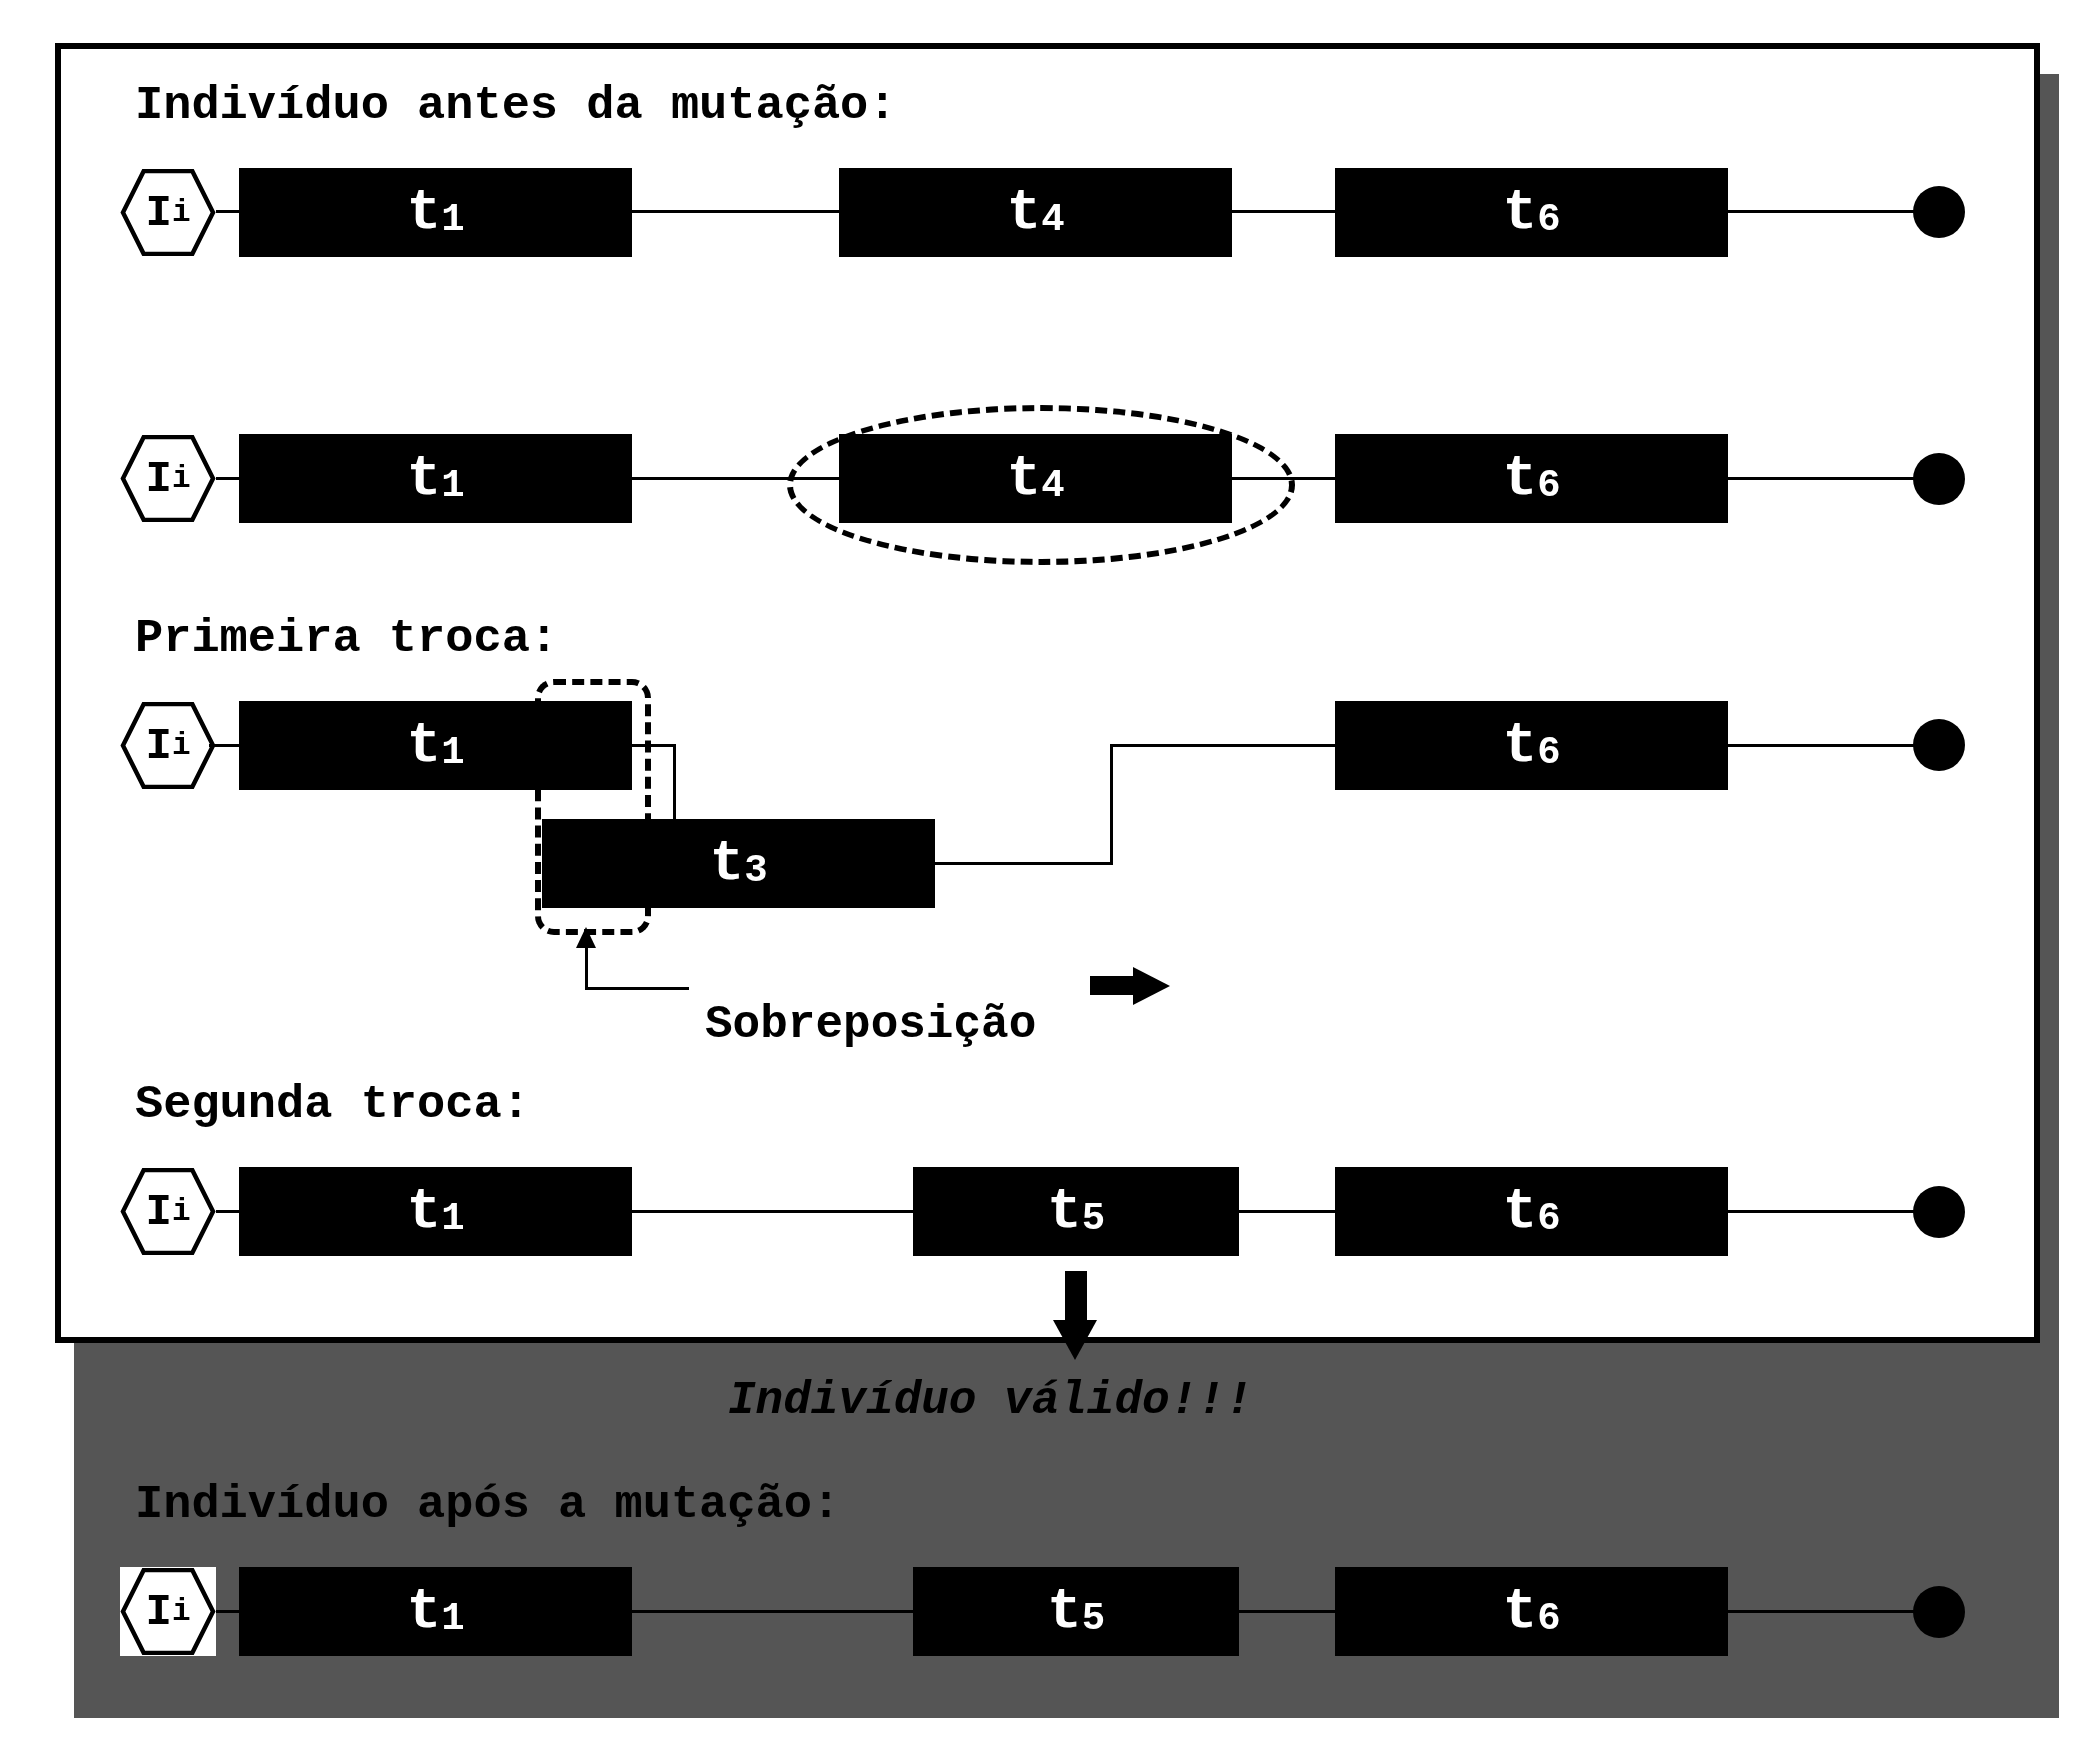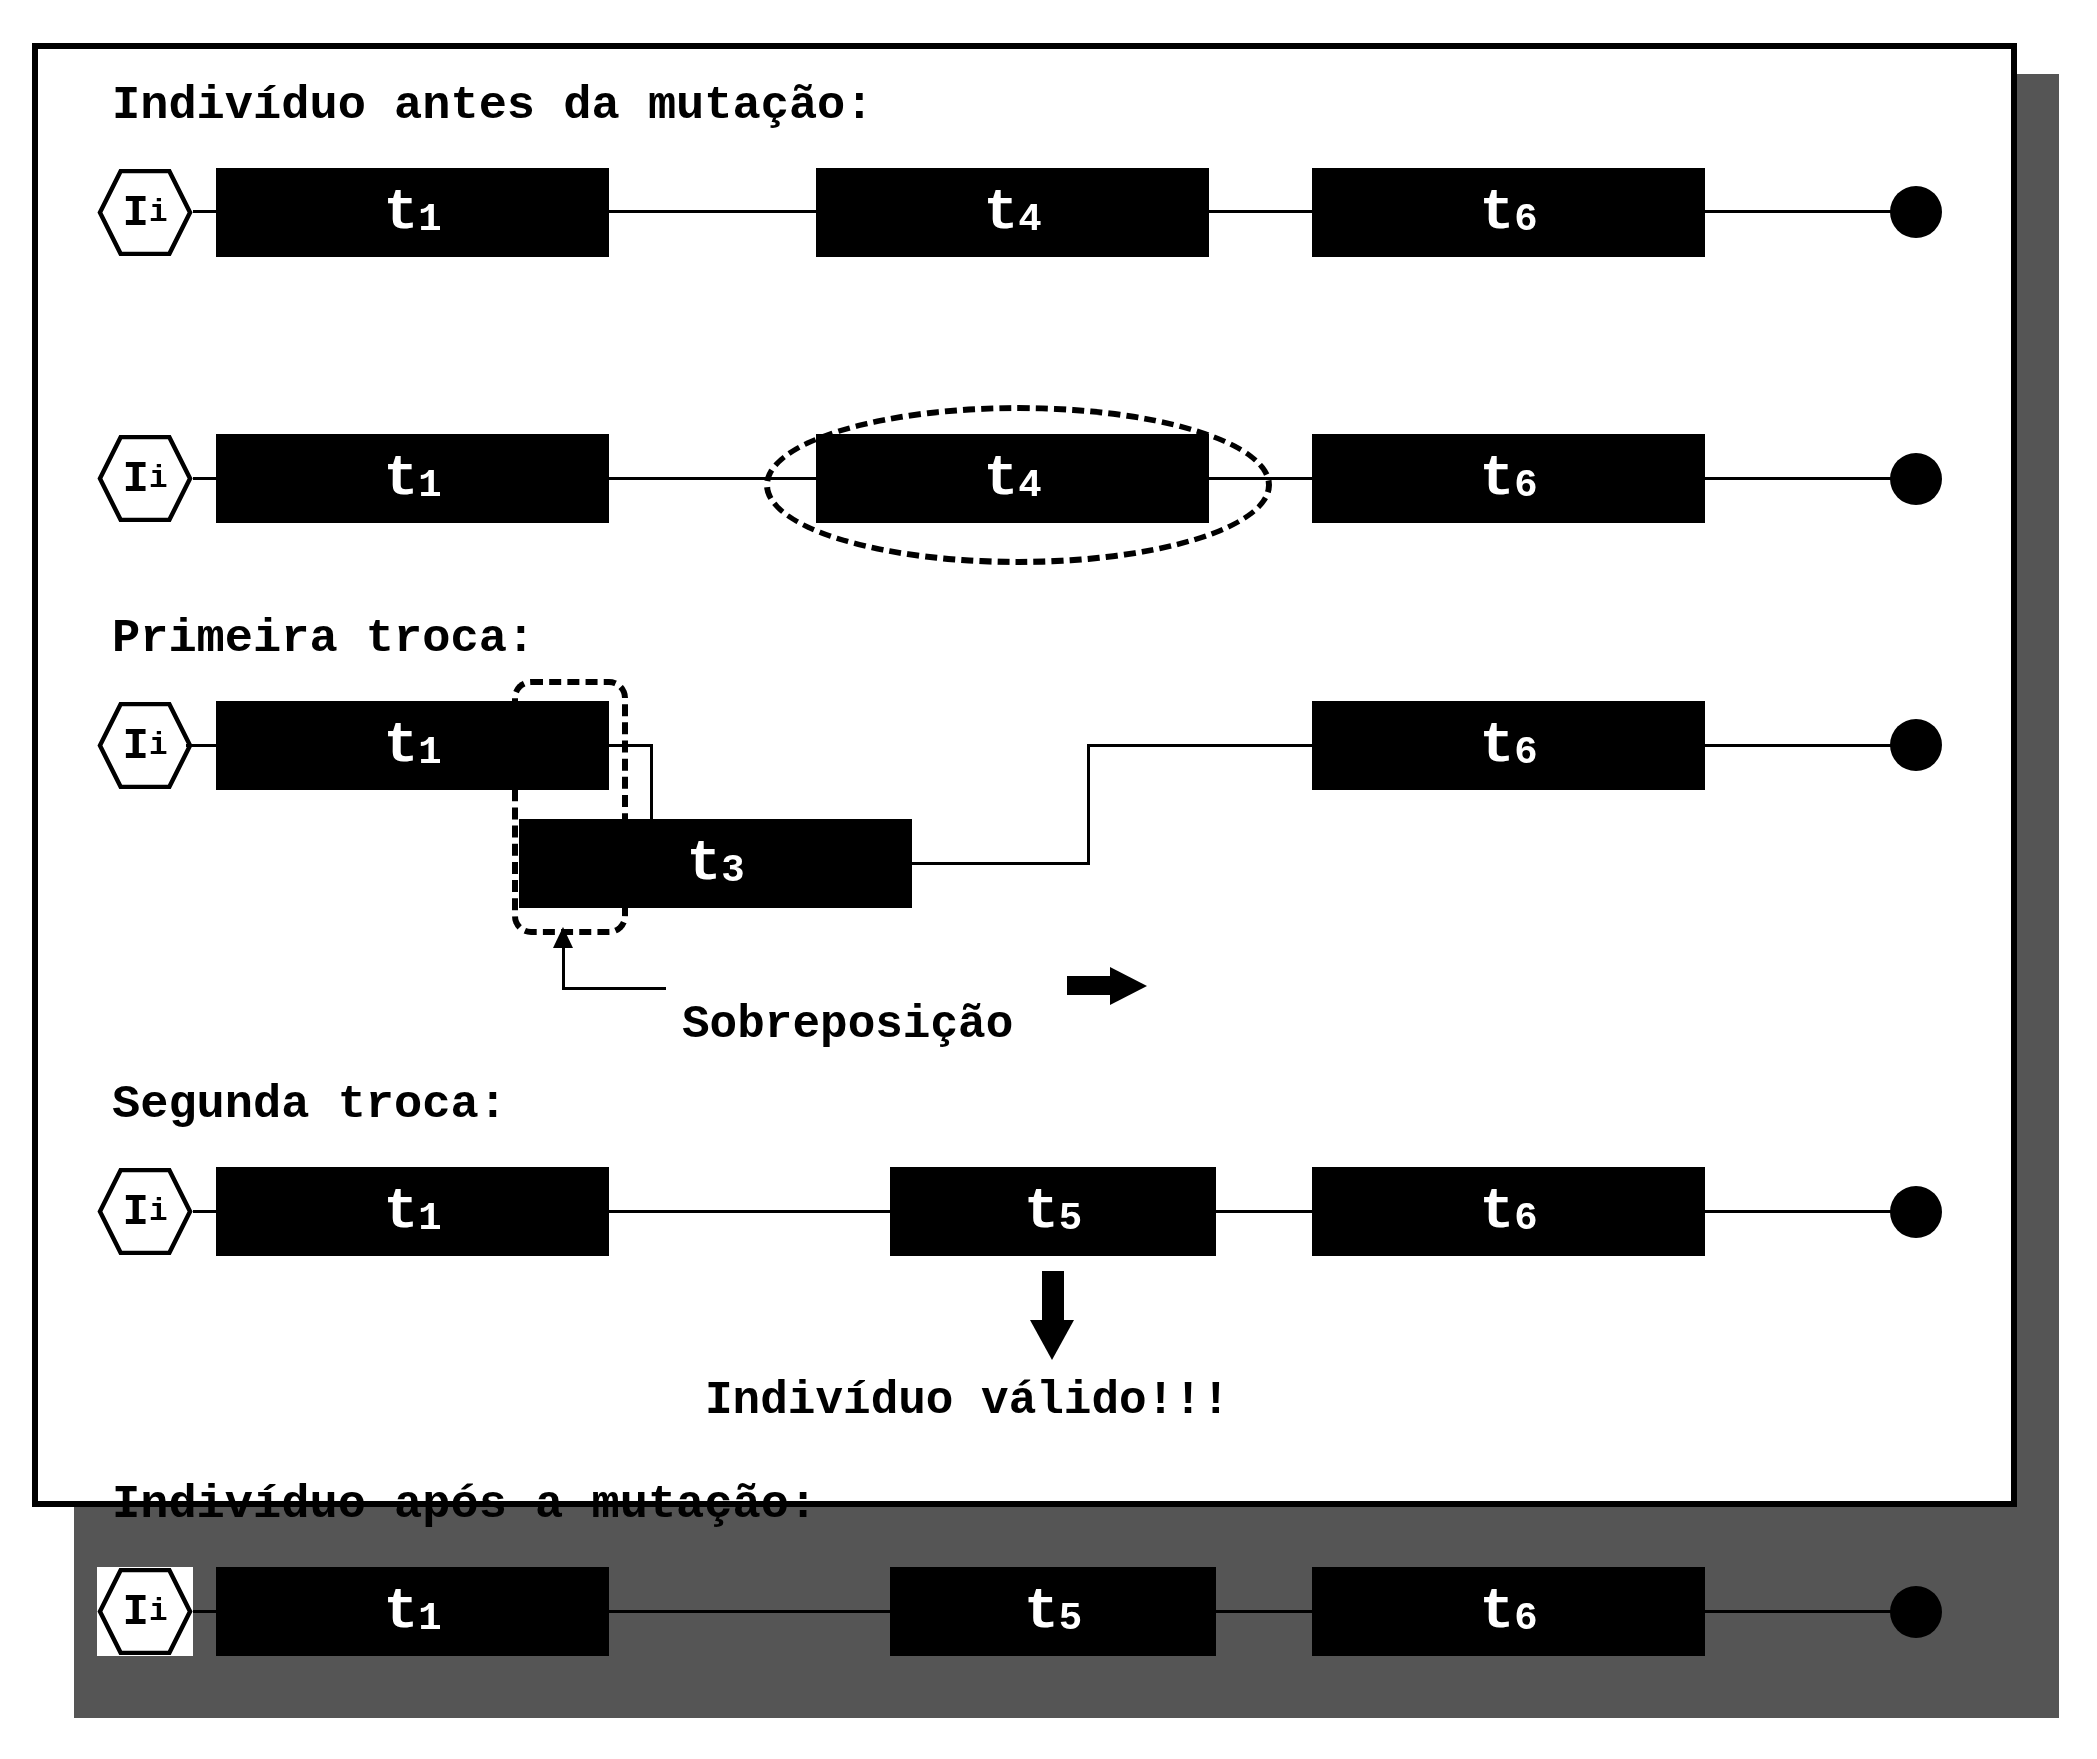--- a/index.html
+++ b/index.html
@@ -17,24 +17,24 @@
   .shadow {
     position: absolute;
     left: 74px;
     top: 74px;
     width: 1985px;
     height: 1644px;
     background: #555;
   }
   .panel {
     position: absolute;
-    left: 32px;
+    left: 55px;
     top: 43px;
     width: 1985px;
-    height: 1464px;
+    height: 1300px;
     background: #fff;
     border: 6px solid #000;
     box-sizing: border-box;
   }
   .section-title {
     position: absolute;
     font-size: 47px;
     font-weight: bold;
     color: #000;
     white-space: pre;
@@ -263,21 +263,21 @@
         <sub>5</sub>
       </div>
     <div class="task" style="left:1274px; top:1118px; width:393px;">
         <span>t</span>
         <sub>6</sub>
       </div>
     <div class="endcap" style="left:1852px; top:1137px;"></div>
 
     <div class="arrow-shaft-v" style="left:1004px; top:1222px; height:52px;"></div>
     <div class="arrow-down" style="left:992px; top:1271px;"></div>
-    <div class="annot" style="left:667px; top:1326px;">Indivíduo válido!!!</div>
+    <div class="annot" style="left:667px; top:1326px;font-style:italic;">Indivíduo válido!!!</div>
 
     <div class="section-title" style="left:74px; top:1429px;">Indivíduo após a mutação:</div>
 
     <div class="line" style="left:126px; top:1561px; width:1755px;"></div>
     <div class="hex" style="left:59px; top:1518px;">
       <svg width="96" height="89" viewBox="0 0 130 120">
         <polygon points="32,4 98,4 126,60 98,116 32,116 4,60" fill="#fff" stroke="#000" stroke-width="6"></polygon>
       </svg>
       <div class="hex-label">
           <span>I</span>

